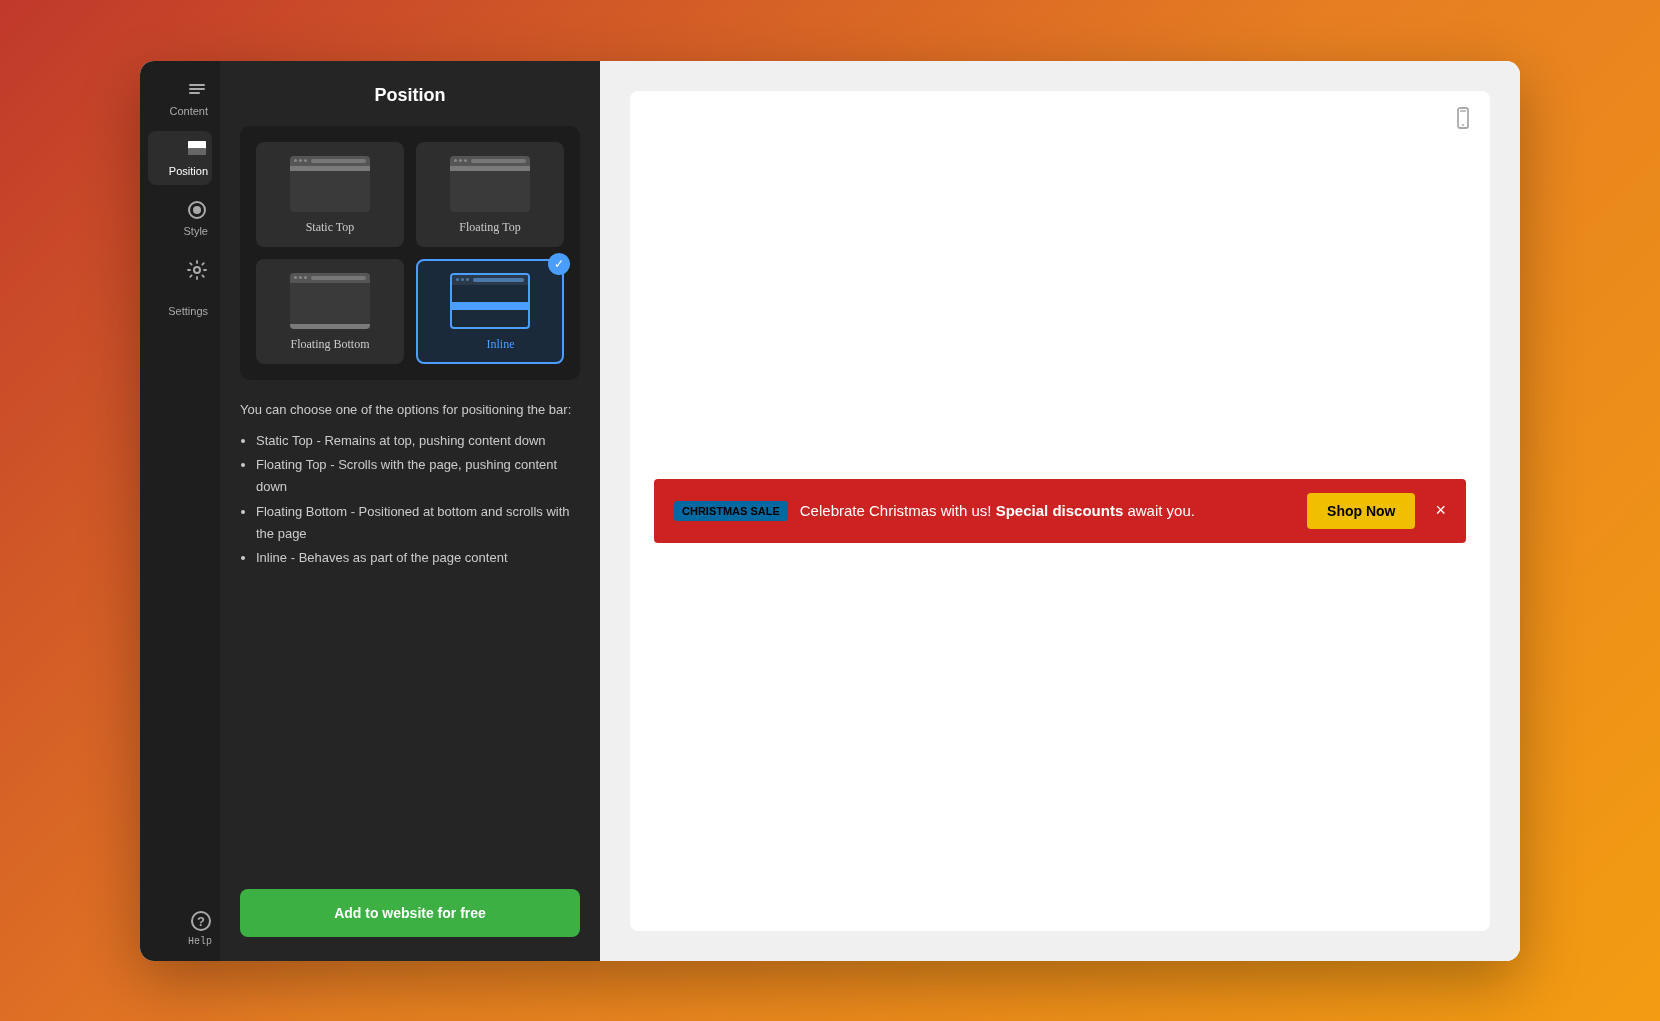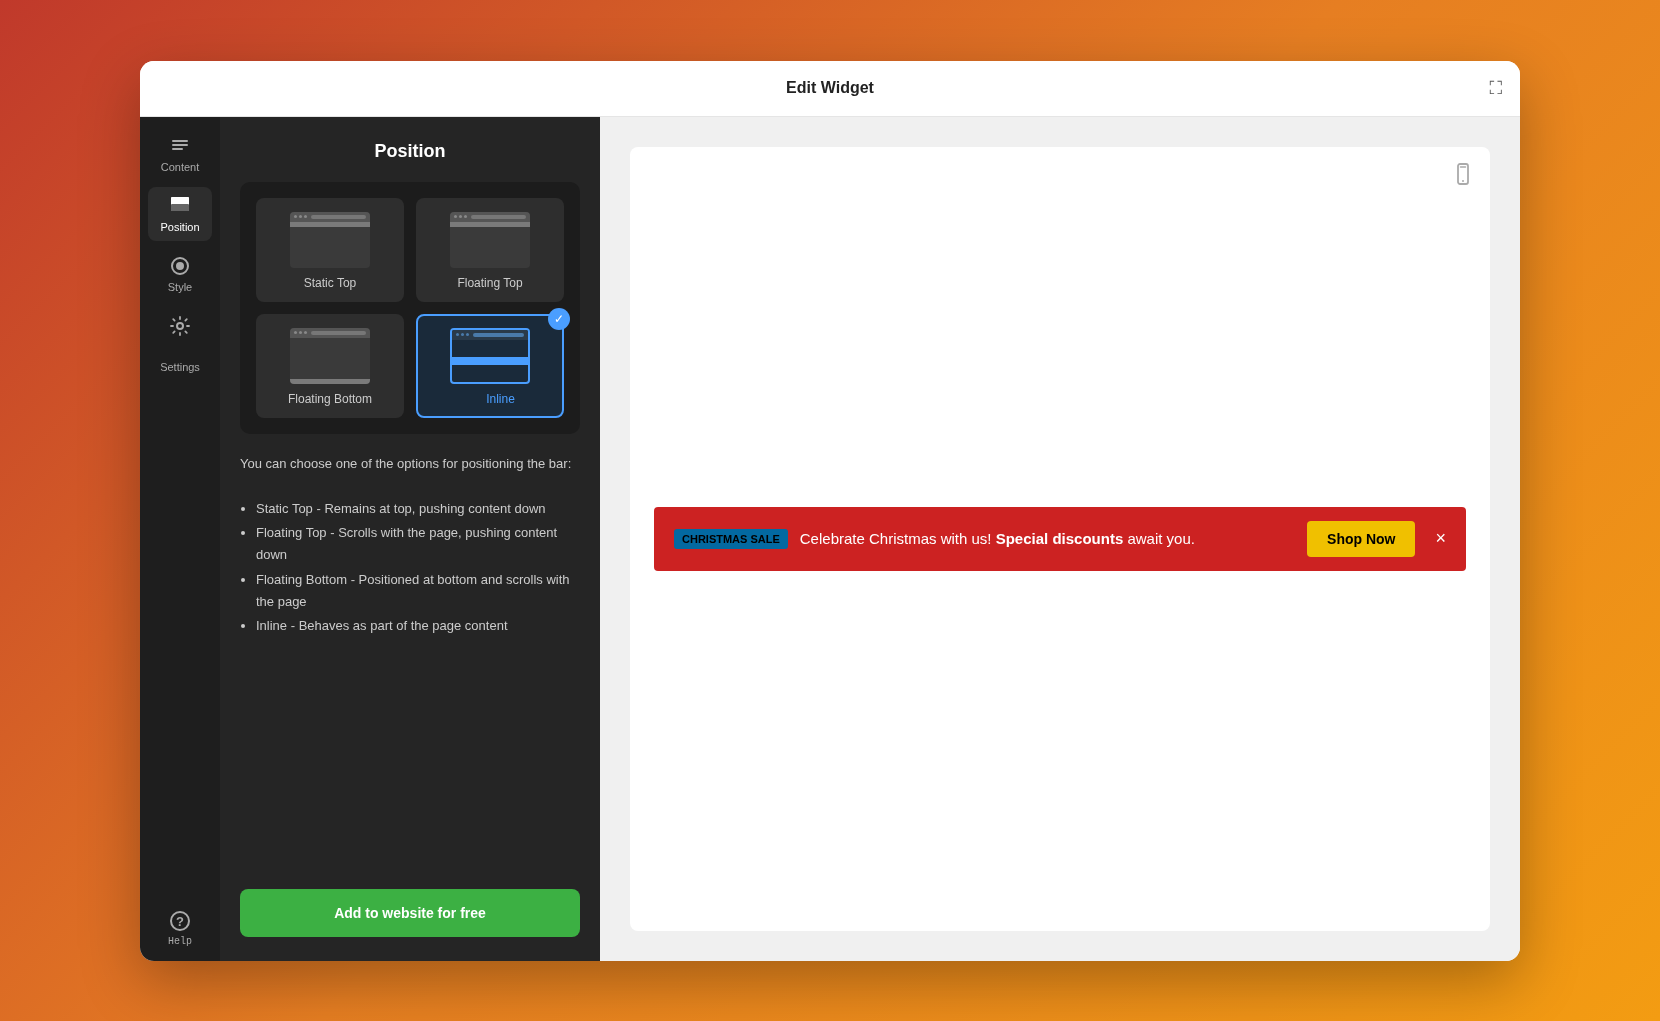--- a/index.html
+++ b/index.html
@@ -64,21 +64,21 @@
       display: flex;
       flex-direction: column;
       align-items: center;
       padding-top: 10px;
       gap: 6px;
       flex-shrink: 0;
     }
     .sidebar-icon-item {
       display: flex;
       flex-direction: column;
-      align-items: center;
+      align-items: flex-end;
       justify-content: center;
       width: 64px;
       padding: 8px 4px;
       border-radius: 8px;
       cursor: pointer;
       color: #aaa;
       font-size: 11px;
       gap: 4px;
     }
     .sidebar-icon-item.active {
@@ -157,20 +157,21 @@
       align-items: center;
       justify-content: center;
       color: #fff;
       font-size: 12px;
     }
 
     .pos-label {
       color: #ccc;
       font-size: 12px;
       text-align: center;
+      font-family: Liberation Serif, serif;
     }
     .position-option.selected .pos-label {
       color: #4a9eff;
       padding-left: 21px;
     }
 
     
     .mini-browser {
       width: 80px;
       height: 56px;
@@ -221,21 +222,21 @@
     .mini-stripe-inline-selected {
       background: #4a9eff;
       height: 8px;
     }
 
     
     .desc-text {
       color: #ccc;
       font-size: 13px;
       line-height: 1.6;
-      margin-bottom: 24px;
+      margin-bottom: 10px;
     }
     .desc-list {
       color: #ccc;
       font-size: 13px;
       line-height: 1.7;
       padding-left: 16px;
     }
     .desc-list li { margin-bottom: 2px; }
 
     
@@ -344,24 +345,20 @@
     .help-item {
       margin-top: auto;
       padding: 14px 0;
     }
   </style>
 </head>
 <body>
 
 <div class="main-window">
 
-  <div class="title-bar">
-    <span class="title-bar-title">Edit Widget</span>
-    <span class="title-bar-expand">⛶</span>
-  </div>
 
   <div class="window-body">
 
     <div class="sidebar-icons">
 
       <div class="sidebar-icon-item">
         <div class="icon-svg">
           <svg width="20" height="20" viewBox="0 0 20 20" fill="none">
             <line x1="3" y1="5" x2="17" y2="5" stroke="#aaa" stroke-width="2" stroke-linecap="round"></line>
             <line x1="3" y1="9" x2="17" y2="9" stroke="#aaa" stroke-width="2" stroke-linecap="round"></line>

